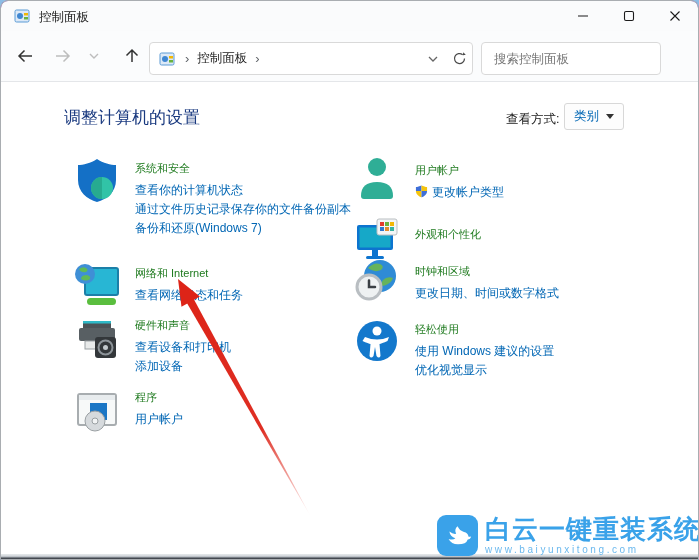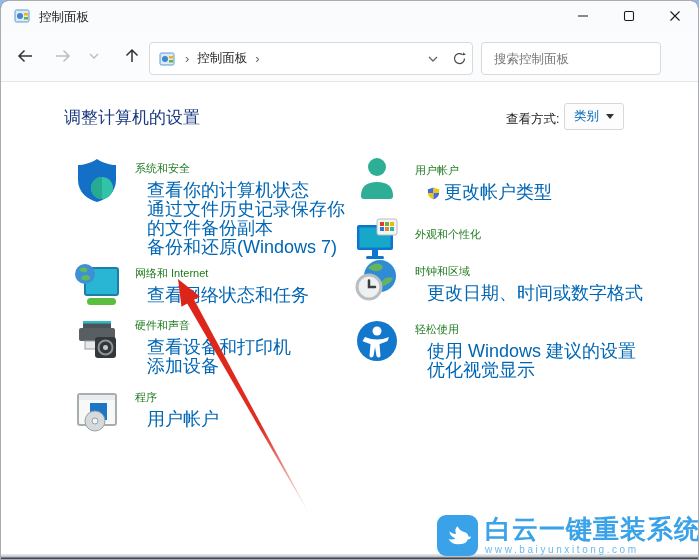--- a/index.html
+++ b/index.html
@@ -33,21 +33,21 @@
   .heading{position:absolute;left:63px;top:24px;font-size:17px;color:#19397f;text-align:right;}
   .viewby{position:absolute;left:505px;top:29px;font-size:12.5px;color:#1b1b1b;}
   .viewby-btn{position:absolute;left:563px;top:21px;height:27px;border:1px solid #d8d8d8;border-radius:3px;
               background:#fdfdfd;display:flex;align-items:center;padding:2px 9px;box-sizing:border-box;}
   .viewby-btn .val{font-size:12.5px;color:#0066b4;margin-right:7px;}
   .caret{width:0;height:0;border-left:4px solid transparent;border-right:4px solid transparent;border-top:5px solid #333;}
   .section{position:absolute;display:flex;gap:14px;}
   .section .icon48{width:48px;height:48px;flex:0 0 48px;}
   .sec-text{padding-top:2px;}
   .sec-title{font-size:11px;color:#1e7a1e;line-height:20px;margin-bottom:3px;cursor:pointer;}
-  .sec-link{font-size:18px;color:#0066b4;line-height:19px;cursor:pointer;margin-left:12px;}
+  .sec-link{font-size:12px;color:#0066b4;line-height:19px;cursor:pointer;}
   .left-col .sec-links{width:218px;}
   .right-col .sec-links{width:236px;}
   .uac{display:inline-block;vertical-align:-2px;margin-right:4px;}
   
   .arrow-overlay{position:absolute;left:0;top:0;width:699px;height:560px;pointer-events:none;z-index:5;}
   
   .watermark{position:absolute;left:436px;top:514px;display:flex;align-items:flex-start;gap:7px;z-index:6;}
   .wm-badge{width:41px;height:41px;border-radius:9px;background:#3aa2e9;display:flex;align-items:center;justify-content:center;}
   .wm-text .wm-name{font-size:26px;font-weight:bold;color:#3aa2e9;line-height:28px;letter-spacing:1px;white-space:nowrap;}
   .wm-text .wm-url{font-size:10px;color:#6cb9ee;letter-spacing:2.6px;line-height:13px;white-space:nowrap;}

